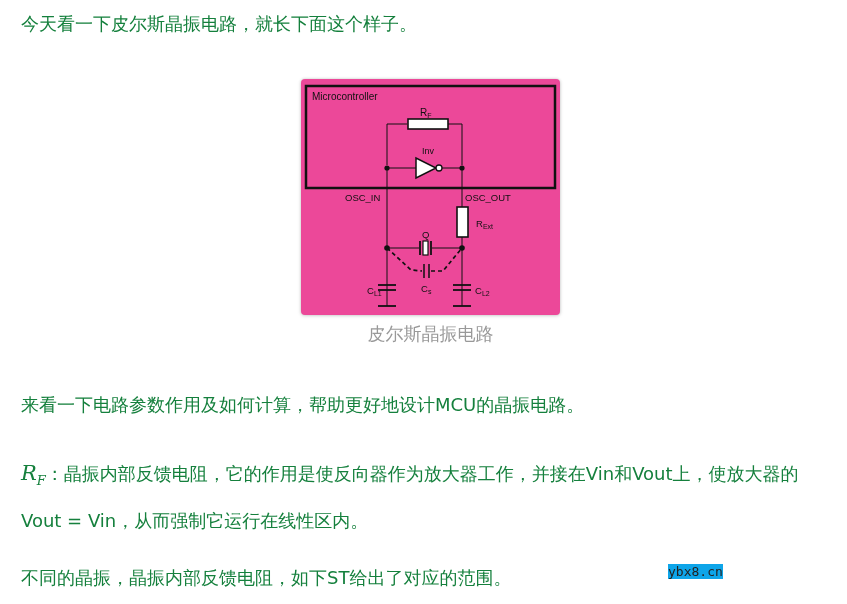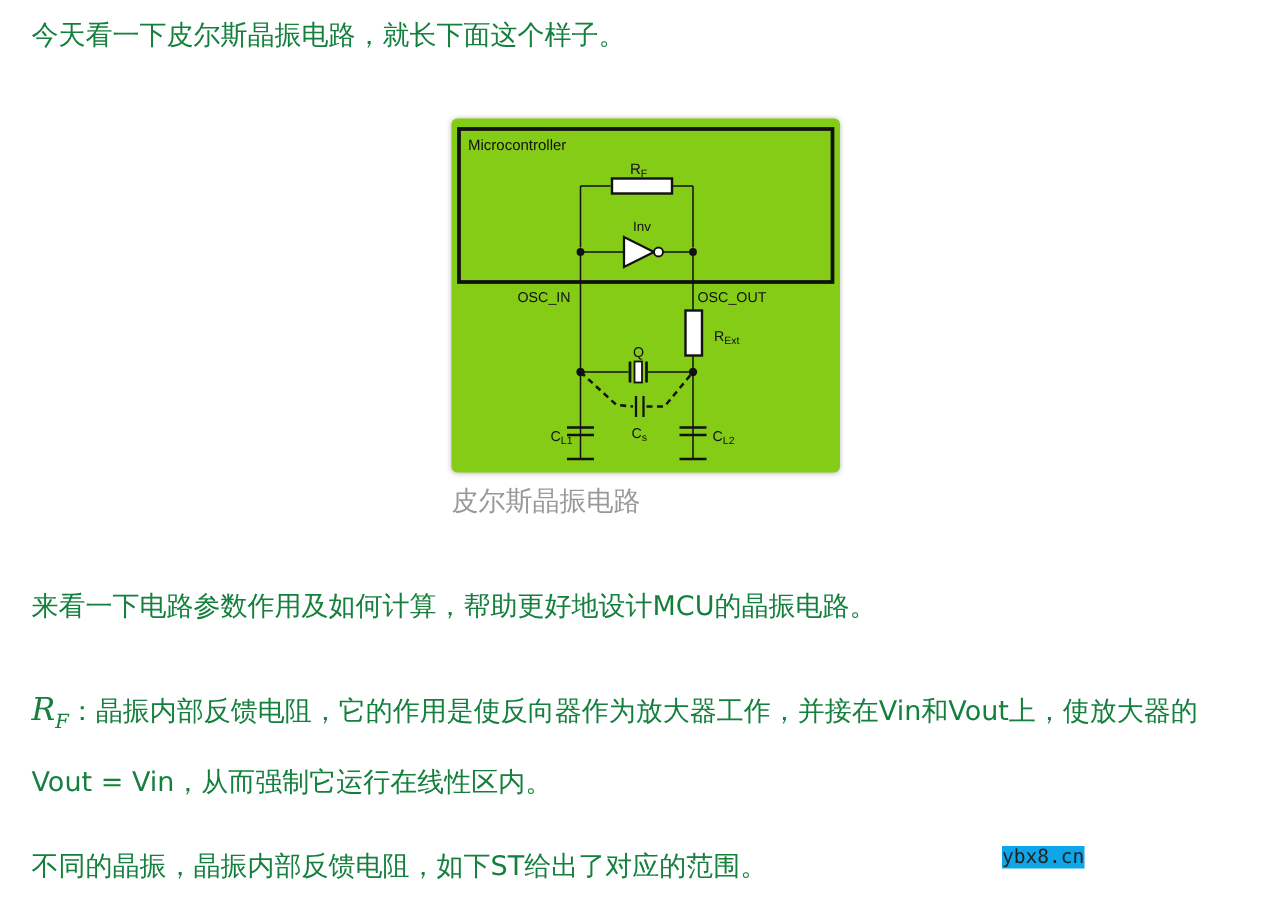--- a/index.html
+++ b/index.html
@@ -20,27 +20,27 @@
   #p3 { top: 453px; width: 815px; white-space: normal; line-height: 40px; }
   #p4 { top: 561px; }
   .math-rf {
     font-family: "DejaVu Serif", "Liberation Serif", serif;
     font-style: italic; font-size: 21px; text-align: center;
   }
   .math-rf sub { font-size: 13px; }
   .figure-card {
     position: absolute; left: 301px; top: 79px;
     width: 259px; height: 236px;
-    background: #84cc16;
+    background: #ec4899;
     border-radius: 4px;
     box-shadow: 0 0 3px rgba(0,0,0,0.18), 0 1px 4px rgba(0,0,0,0.12);
   }
   .caption {
     position: absolute; left: 301px; top: 322px; width: 259px;
-    text-align: left; font-size: 18px; color: #999999;
+    text-align: center; font-size: 18px; color: #999999;
   }
   .watermark {
     position: absolute; left: 668px; top: 564px;
     font-family: "DejaVu Sans Mono", "Liberation Mono", monospace;
     font-size: 13px; color: #222; background: #0ea5e9;
   }
   svg text { font-family: "Liberation Sans", "DejaVu Sans", sans-serif; fill: #111; }
 </style>
 </head>
 <body>

